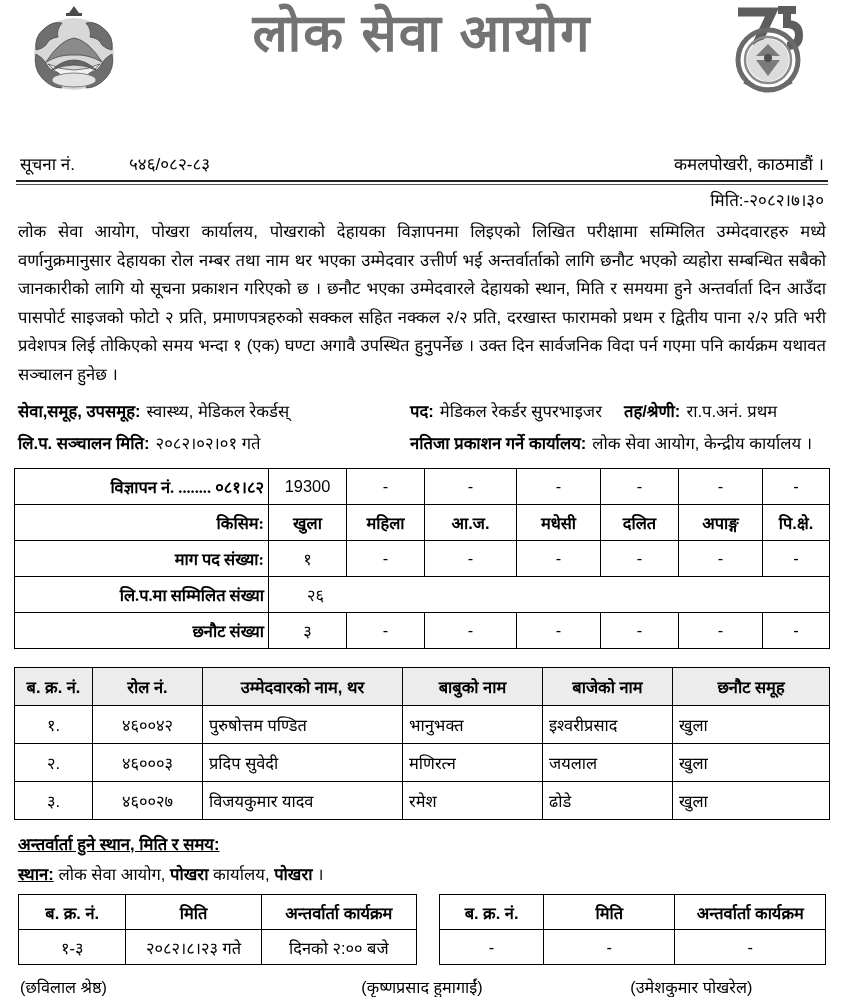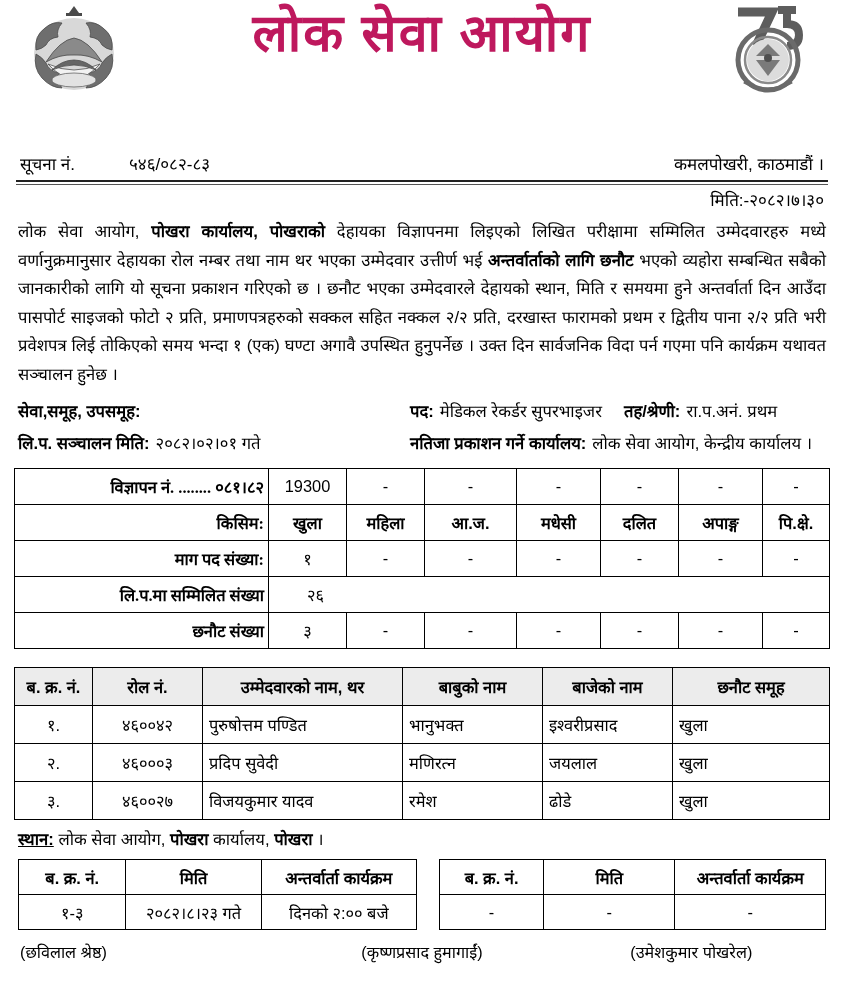--- a/index.html
+++ b/index.html
@@ -44,21 +44,21 @@
   }
   .title-wrap {
     text-align: center;
     padding-top: 4px;
   }
   .main-title {
     font-size: 52px;
     font-weight: bold;
     letter-spacing: 2px;
     line-height: 1.12;
-    color: #be185d;
+    color: #737373;
   }
   .sub-title {
     font-size: 30px;
     font-weight: bold;
     margin-top: 6px;
     color: #1a1a1a;
   }
 
   
   .notice-row {
@@ -83,21 +83,21 @@
   }
 
   
   .para {
     font-size: 16.6px;
     line-height: 1.72;
     text-align: justify;
     margin-top: 7px;
     padding: 0 4px;
   }
-  .para b { font-weight: bold; }
+  .para b { font-weight: normal; }
 
   
   .meta {
     font-size: 16.6px;
     padding: 0 4px;
     margin-top: 7px;
   }
   .meta-line {
     display: flex;
     align-items: baseline;
@@ -258,20 +258,21 @@
 
   <div class="rule"></div>
   <div class="date-line">मिति:-२०८२।७।३०</div>
 
   <div class="para" id="paragraph"><span>लोक सेवा आयोग, </span><b>पोखरा कार्यालय, पोखराको</b><span> देहायका विज्ञापनमा लिइएको लिखित परीक्षामा सम्मिलित उम्मेदवारहरु मध्ये वर्णानुक्रमानुसार देहायका रोल नम्बर तथा नाम थर भएका उम्मेदवार उत्तीर्ण भई </span><b>अन्तर्वार्ताको लागि छनौट</b><span> भएको व्यहोरा सम्बन्धित सबैको जानकारीको लागि यो सूचना प्रकाशन गरिएको छ । छनौट भएका उम्मेदवारले देहायको स्थान, मिति र समयमा हुने अन्तर्वार्ता दिन आउँदा पासपोर्ट साइजको फोटो २ प्रति, प्रमाणपत्रहरुको सक्कल सहित नक्कल २/२ प्रति, दरखास्त फारामको प्रथम  र द्वितीय पाना २/२ प्रति भरी प्रवेशपत्र लिई तोकिएको समय भन्दा १ (एक) घण्टा अगावै उपस्थित हुनुपर्नेछ । उक्त दिन सार्वजनिक विदा पर्न गएमा पनि कार्यक्रम यथावत सञ्चालन  हुनेछ ।</span></div>
 
   <div class="meta">
     <div class="meta-line">
       <span class="seg-a">
         <span class="lbl">सेवा,समूह, उपसमूह:</span>
+        <span class="val">स्वास्थ्य, मेडिकल रेकर्डस्</span>
       </span>
       <span class="seg-b">
         <span class="lbl">पद:</span>
         <span class="val">मेडिकल रेकर्डर सुपरभाइजर</span>
       </span>
       <span class="seg-c">
         <span class="lbl">तह/श्रेणी:</span>
         <span class="val">रा.प.अनं. प्रथम</span>
       </span>
     </div>
@@ -386,20 +387,21 @@
           <td class="c">३.</td>
           <td class="c">४६००२७</td>
           <td class="l">विजयकुमार यादव</td>
           <td class="l">रमेश</td>
           <td class="l">ढोडे</td>
           <td class="l">खुला</td>
         </tr>
       </tbody>
   </table>
 
+  <div class="iv-head">अन्तर्वार्ता हुने स्थान, मिति र समय:</div>
   <div class="iv-place">
     <span class="u">स्थान:</span><span id="place-parts"><span> लोक सेवा आयोग, </span><b>पोखरा</b><span> कार्यालय, </span><b>पोखरा</b><span> ।</span></span>
   </div>
 
   <div class="sched-wrap">
     <table class="tbl-sched left">
       <colgroup>
           <col class="c1">
           <col class="c2">
           <col class="c3">

